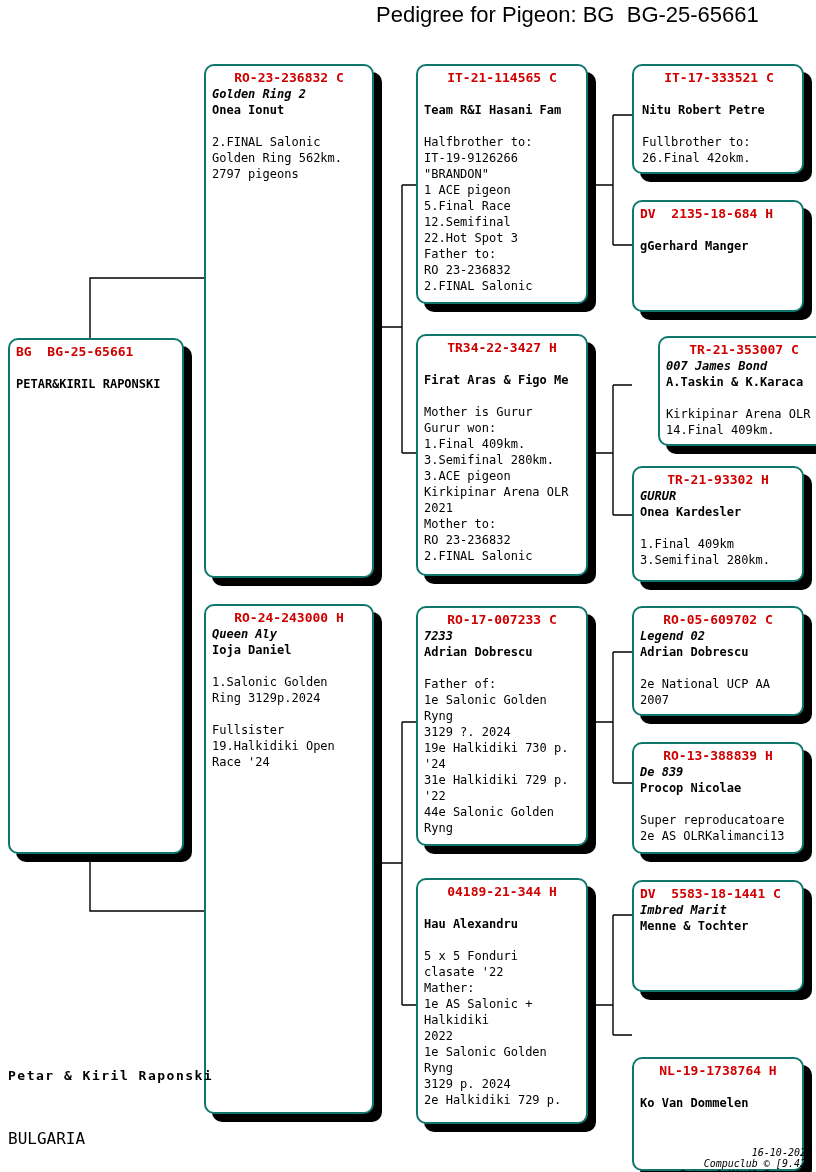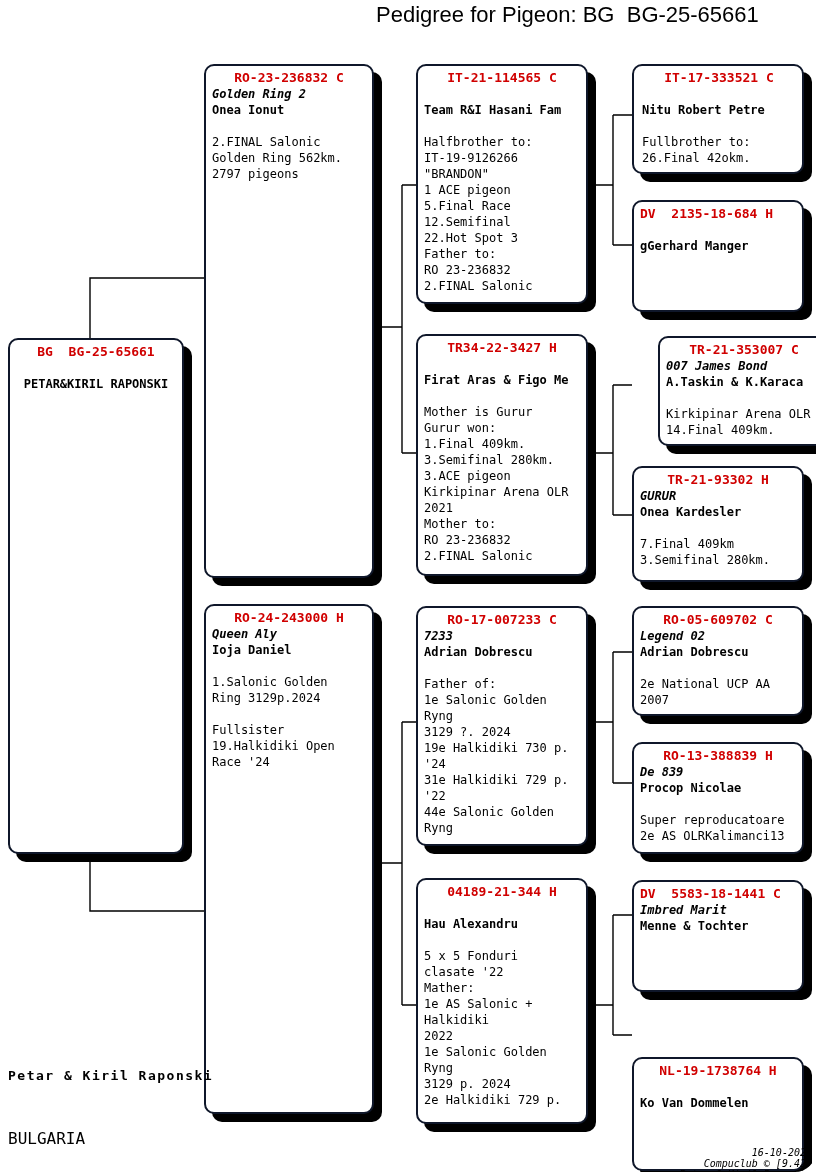--- a/index.html
+++ b/index.html
@@ -1,23 +1,23 @@
 <!DOCTYPE html>
 <html><head>
 <meta charset="utf-8">
 <style>
   :root{ --red:#d00000; --ink:#000; }
   html,body{margin:0;padding:0;background:#fff;}
   #page{position:relative;width:816px;height:1172px;background:#fff;overflow:hidden;
-        font-family:"DejaVu Sans Mono",monospace;color:var(--ink);border-radius:21px;}
+        font-family:"DejaVu Sans Mono",monospace;color:var(--ink);}
   #title{position:absolute;left:376px;top:2px;font-family:"Liberation Sans",sans-serif;
          font-size:22px;white-space:pre;color:#000;}
   #connectors{position:absolute;left:0;top:0;z-index:1;}
   #connectors path{fill:none;stroke:#000;stroke-width:1.4;}
-  .pbox{position:absolute;z-index:2;background:#fff;border:2px solid #0f172a;border-radius:10px;
+  .pbox{position:absolute;z-index:2;background:#fff;border:2px solid #0f766e;border-radius:10px;
         box-shadow:8px 8px 0 #000;box-sizing:border-box;padding:4px 6px;
         font-size:12px;line-height:16px;white-space:pre;overflow:hidden;}
   .pbox .hdr{font-weight:bold;font-size:13px;line-height:16px;color:var(--red);height:16px;}
   .pbox .hdr.center{text-align:center;}
   .pbox .line{height:16px;}
   .pbox .line.b{font-weight:bold;}
   .pbox .line.bi{font-weight:bold;font-style:italic;}
   #contact{position:absolute;left:8px;top:1030px;z-index:5;white-space:pre;}
   #contact .cname{font-weight:bold;font-size:13px;letter-spacing:1.5px;margin-bottom:9px;}
   #contact .cline{font-size:16px;line-height:17px;}
@@ -39,31 +39,31 @@
     <path d="M90,854 V911 H204"></path>
     <path d="M374,327 H402 M402,185 V453 M402,185 H416 M402,453 H416"></path>
     <path d="M374,863 H402 M402,722 V1005 M402,722 H416 M402,1005 H416"></path>
     <path d="M588,185 H613 M613,115 V245 M613,115 H632 M613,245 H632"></path>
     <path d="M588,453 H613 M613,385 V515 M613,385 H632 M613,515 H632"></path>
     <path d="M588,722 H613 M613,652 V783 M613,652 H632 M613,783 H632"></path>
     <path d="M588,1005 H613 M613,915 V1035 M613,915 H632 M613,1035 H632"></path>
   </svg>
 
   <div id="tree">
-      <div class="pbox" style="left: 8px; top: 338px; width: 176px; height: 516px; text-align: center;"><div class="hdr ">BG  BG-25-65661</div><div class="line "></div><div class="line b">PETAR&amp;KIRIL RAPONSKI</div></div>
+      <div class="pbox" style="left: 8px; top: 338px; width: 176px; height: 516px;"><div class="hdr ">BG  BG-25-65661</div><div class="line "></div><div class="line b">PETAR&amp;KIRIL RAPONSKI</div></div>
       <div class="pbox" style="left: 204px; top: 64px; width: 170px; height: 514px;"><div class="hdr center">RO-23-236832 C</div><div class="line bi">Golden Ring 2</div><div class="line b">Onea Ionut</div><div class="line "></div><div class="line ">2.FINAL Salonic</div><div class="line ">Golden Ring 562km.</div><div class="line ">2797 pigeons</div></div>
       <div class="pbox" style="left: 204px; top: 604px; width: 170px; height: 510px;"><div class="hdr center">RO-24-243000 H</div><div class="line bi">Queen Aly</div><div class="line b">Ioja Daniel</div><div class="line "></div><div class="line ">1.Salonic Golden</div><div class="line ">Ring 3129p.2024</div><div class="line "></div><div class="line ">Fullsister</div><div class="line ">19.Halkidiki Open</div><div class="line ">Race '24</div></div>
       <div class="pbox" style="left: 416px; top: 64px; width: 172px; height: 240px;"><div class="hdr center">IT-21-114565 C</div><div class="line "></div><div class="line b">Team R&amp;I Hasani Fam</div><div class="line "></div><div class="line ">Halfbrother to:</div><div class="line ">IT-19-9126266</div><div class="line ">"BRANDON"</div><div class="line ">1 ACE pigeon</div><div class="line ">5.Final Race</div><div class="line ">12.Semifinal</div><div class="line ">22.Hot Spot 3</div><div class="line ">Father to:</div><div class="line ">RO 23-236832</div><div class="line ">2.FINAL Salonic</div></div>
       <div class="pbox" style="left: 416px; top: 334px; width: 172px; height: 242px;"><div class="hdr center">TR34-22-3427 H</div><div class="line "></div><div class="line b">Firat Aras &amp; Figo Me</div><div class="line "></div><div class="line ">Mother is Gurur</div><div class="line ">Gurur won:</div><div class="line ">1.Final 409km.</div><div class="line ">3.Semifinal 280km.</div><div class="line ">3.ACE pigeon</div><div class="line ">Kirkipinar Arena OLR</div><div class="line ">2021</div><div class="line ">Mother to:</div><div class="line ">RO 23-236832</div><div class="line ">2.FINAL Salonic</div></div>
       <div class="pbox" style="left: 416px; top: 606px; width: 172px; height: 240px;"><div class="hdr center">RO-17-007233 C</div><div class="line bi">7233</div><div class="line b">Adrian Dobrescu</div><div class="line "></div><div class="line ">Father of:</div><div class="line ">1e Salonic Golden</div><div class="line ">Ryng</div><div class="line ">3129 ?. 2024</div><div class="line ">19e Halkidiki 730 p.</div><div class="line ">'24</div><div class="line ">31e Halkidiki 729 p.</div><div class="line ">'22</div><div class="line ">44e Salonic Golden</div><div class="line ">Ryng</div></div>
       <div class="pbox" style="left: 416px; top: 878px; width: 172px; height: 246px;"><div class="hdr center">04189-21-344 H</div><div class="line "></div><div class="line b">Hau Alexandru</div><div class="line "></div><div class="line ">5 x 5 Fonduri</div><div class="line ">clasate '22</div><div class="line ">Mather:</div><div class="line ">1e AS Salonic +</div><div class="line ">Halkidiki</div><div class="line ">2022</div><div class="line ">1e Salonic Golden</div><div class="line ">Ryng</div><div class="line ">3129 p. 2024</div><div class="line ">2e Halkidiki 729 p.</div></div>
       <div class="pbox" style="left: 632px; top: 64px; width: 172px; height: 110px; padding-left: 8px;"><div class="hdr center">IT-17-333521 C</div><div class="line "></div><div class="line b">Nitu Robert Petre</div><div class="line "></div><div class="line ">Fullbrother to:</div><div class="line ">26.Final 42okm.</div></div>
       <div class="pbox" style="left: 632px; top: 200px; width: 172px; height: 112px;"><div class="hdr ">DV  2135-18-684 H</div><div class="line "></div><div class="line b">gGerhard Manger</div></div>
       <div class="pbox" style="left: 658px; top: 336px; width: 172px; height: 110px;"><div class="hdr center">TR-21-353007 C</div><div class="line bi">007 James Bond</div><div class="line b">A.Taskin &amp; K.Karaca</div><div class="line "></div><div class="line ">Kirkipinar Arena OLR</div><div class="line ">14.Final 409km.</div></div>
-      <div class="pbox" style="left: 632px; top: 466px; width: 172px; height: 116px;"><div class="hdr center">TR-21-93302 H</div><div class="line bi">GURUR</div><div class="line b">Onea Kardesler</div><div class="line "></div><div class="line ">7.Final 409km</div><div class="line ">3.Semifinal 280km.</div></div>
+      <div class="pbox" style="left: 632px; top: 466px; width: 172px; height: 116px;"><div class="hdr center">TR-21-93302 H</div><div class="line bi">GURUR</div><div class="line b">Onea Kardesler</div><div class="line "></div><div class="line ">1.Final 409km</div><div class="line ">3.Semifinal 280km.</div></div>
       <div class="pbox" style="left: 632px; top: 606px; width: 172px; height: 110px;"><div class="hdr center">RO-05-609702 C</div><div class="line bi">Legend 02</div><div class="line b">Adrian Dobrescu</div><div class="line "></div><div class="line ">2e National UCP AA</div><div class="line ">2007</div></div>
       <div class="pbox" style="left: 632px; top: 742px; width: 172px; height: 112px;"><div class="hdr center">RO-13-388839 H</div><div class="line bi">De 839</div><div class="line b">Procop Nicolae</div><div class="line "></div><div class="line ">Super reproducatoare</div><div class="line ">2e AS OLRKalimanci13</div></div>
       <div class="pbox" style="left: 632px; top: 880px; width: 172px; height: 112px;"><div class="hdr ">DV  5583-18-1441 C</div><div class="line bi">Imbred Marit</div><div class="line b">Menne &amp; Tochter</div></div>
       <div class="pbox" style="left: 632px; top: 1016px; width: 172px; height: 114px; margin-top: 41px;"><div class="hdr center">NL-19-1738764 H</div><div class="line "></div><div class="line b">Ko Van Dommelen</div></div>
     </div>
 
   <div id="contact">
     <div class="cname">Petar &amp; Kiril Raponski</div>
     <div class="cline">BULGARIA</div>
     

